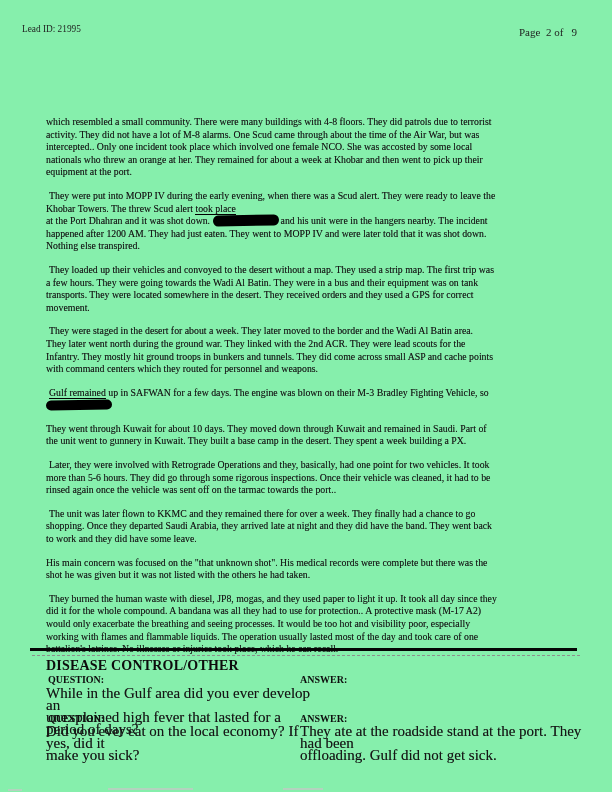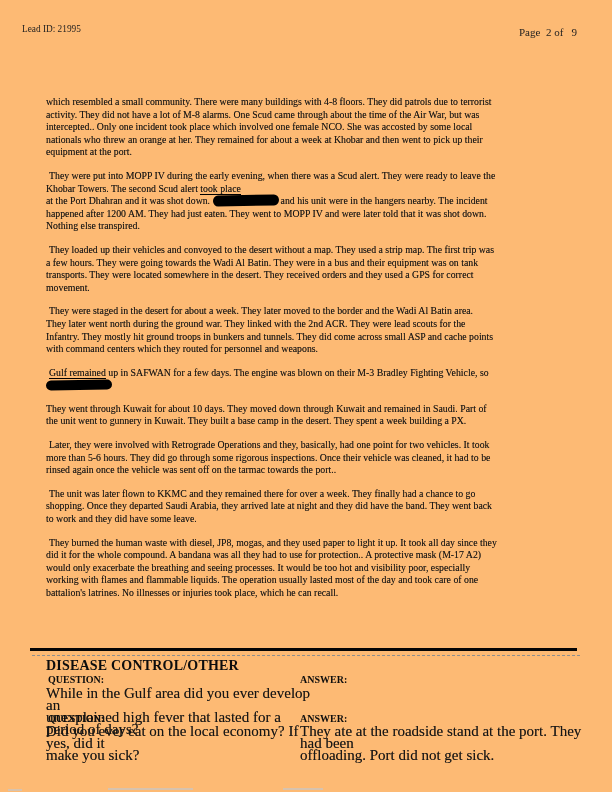--- a/index.html
+++ b/index.html
@@ -1,29 +1,29 @@
 <!DOCTYPE html>
 <html><head>
 <meta charset="utf-8">
 <style>
   html,body{margin:0;padding:0;background:#e8e8e8;}
   .page{
     position:relative;
     width:612px;height:792px;
     margin:0 auto;
-    background:#fdba74;
+    background:#86efac;
     overflow:hidden;
     font-family:"Liberation Serif","DejaVu Serif",serif;
     color:#1b1b1b;
   }
   .hdr{position:absolute;white-space:pre;color:#1f1f1f;}
   .hdr-left{left:22px;top:24px;font-size:9.3px;}
   .hdr-right{left:519px;top:26px;font-size:11px;}
   .body-text{
-    position:absolute;top:96px;left:46px;width:530px;
+    position:absolute;top:116px;left:46px;width:530px;
     font-size:9.8px;line-height:12.6px;color:#161616;
     text-shadow:0 0 .3px rgba(0,0,0,.45);
   }
   .body-text p{margin:0 0 11px 0;white-space:pre-line;}
   .body-text p.ind{text-indent:3px;}
   .u{border-bottom:1.5px solid #000;}
   .redact{
     display:inline-block;background:#000;
     vertical-align:-2px;
   }
@@ -55,21 +55,21 @@
   <div class="hdr hdr-left">Lead ID: 21995</div>
   <div class="hdr hdr-right">Page  2 of   9</div>
 
   <div class="body-text">
     <p>which resembled a small community.  There were many buildings with 4-8 floors.  They did patrols due to terrorist
 activity.  They did not have a lot of M-8 alarms.  One Scud came through about the time of the Air War, but was
 intercepted.. Only one incident took place which involved one female NCO.  She was accosted by some local
 nationals who threw an orange at her.  They remained for about a week at Khobar and then went to pick up their
 equipment at the port.</p>
     <p class="ind"><span>They were put into MOPP IV during the early evening, when there was a Scud alert.  They were ready to leave the
-Khobar Towers.  The second Scud alert </span><span class="u">took place</span><span>
+Khobar Towers.  The threw Scud alert </span><span class="u">took place</span><span>
 at the Port Dhahran and it was shot down. </span><span class="redact r1"></span><span>and his unit were in the hangers nearby.  The incident
 happened after 1200 AM.  They had just eaten.  They went to MOPP IV and were later told that it was shot down.
 Nothing else transpired.</span></p>
     <p class="ind">They loaded up their vehicles and convoyed to the desert without a map.  They used a strip map.  The first trip was
 a few hours.  They were going towards the Wadi Al Batin.  They were in a bus and their equipment was on tank
 transports.  They were located somewhere in the desert.  They received orders and they used a GPS for correct
 movement.</p>
     <p class="ind">They were staged in the desert for about a week.  They later moved to the border and the Wadi Al Batin area.
 They later went north during the ground war.  They linked with the 2nd ACR.   They were lead scouts for the
 Infantry.  They mostly hit ground troops in bunkers and tunnels.   They did come across small ASP and cache points
@@ -77,20 +77,22 @@
     <p class="ind"><span class="u">Gulf remained</span><span> up in SAFWAN for a few days.  The engine was blown on their M-3 Bradley Fighting Vehicle, so
 </span><span class="redact r2"></span></p>
     <p>They went through Kuwait for about 10 days.  They moved down through Kuwait and remained in Saudi.   Part of
 the unit went to gunnery in Kuwait.  They built a base camp in the desert.  They spent a week building a PX.</p>
     <p class="ind">Later, they were involved with Retrograde Operations and they, basically, had one point for two vehicles. It took
 more than 5-6 hours.  They did go through some rigorous inspections.   Once their vehicle was cleaned,  it had to be
 rinsed again once the vehicle was sent off on the tarmac towards the port..</p>
     <p class="ind">The unit was later flown to KKMC and they remained there for over a week.  They finally had a chance to go
 shopping.  Once they departed Saudi Arabia, they arrived late at night and they did have the band.  They went back
 to work and they did have some leave.</p>
+    <p>His main concern was focused on the "that unknown shot".  His medical records were complete but there was the
+shot he was given but it was not listed with the others he had taken.</p>
     <p class="ind">They burned the human waste with diesel, JP8, mogas, and they used paper to light it up.   It took all day since they
 did it for the whole compound.  A bandana was all they had to use for protection..   A protective mask (M-17 A2)
 would only exacerbate the breathing and seeing processes. It would be too hot and visibility poor, especially
 working with flames and flammable liquids.  The operation usually lasted most of the day and took care of one
 battalion's latrines.  No illnesses or injuries took place, which he can recall.</p>
   </div>
 
   <div class="rule-thick"></div>
   <div class="rule-thin"></div>
 
@@ -100,19 +102,19 @@
   <div class="qa-label lbl-a1">ANSWER:</div>
   <div class="qa-text txt-q1">While in the Gulf area did you ever develop an
 unexplained high fever that lasted for a period of days?</div>
   <div class="qa-text txt-a1"></div>
 
   <div class="qa-label lbl-q2">QUESTION:</div>
   <div class="qa-label lbl-a2">ANSWER:</div>
   <div class="qa-text txt-q2">Did you ever eat on the local economy?  If yes, did it
 make you sick?</div>
   <div class="qa-text txt-a2">They ate at the roadside stand at the port.  They had been
-offloading.  Port did not get sick.</div>
+offloading.  Gulf did not get sick.</div>
 
   <div class="artifact art1"></div>
   <div class="artifact art2"></div>
   <div class="artifact art3"></div>
 
 </div>
 
 </body></html>

